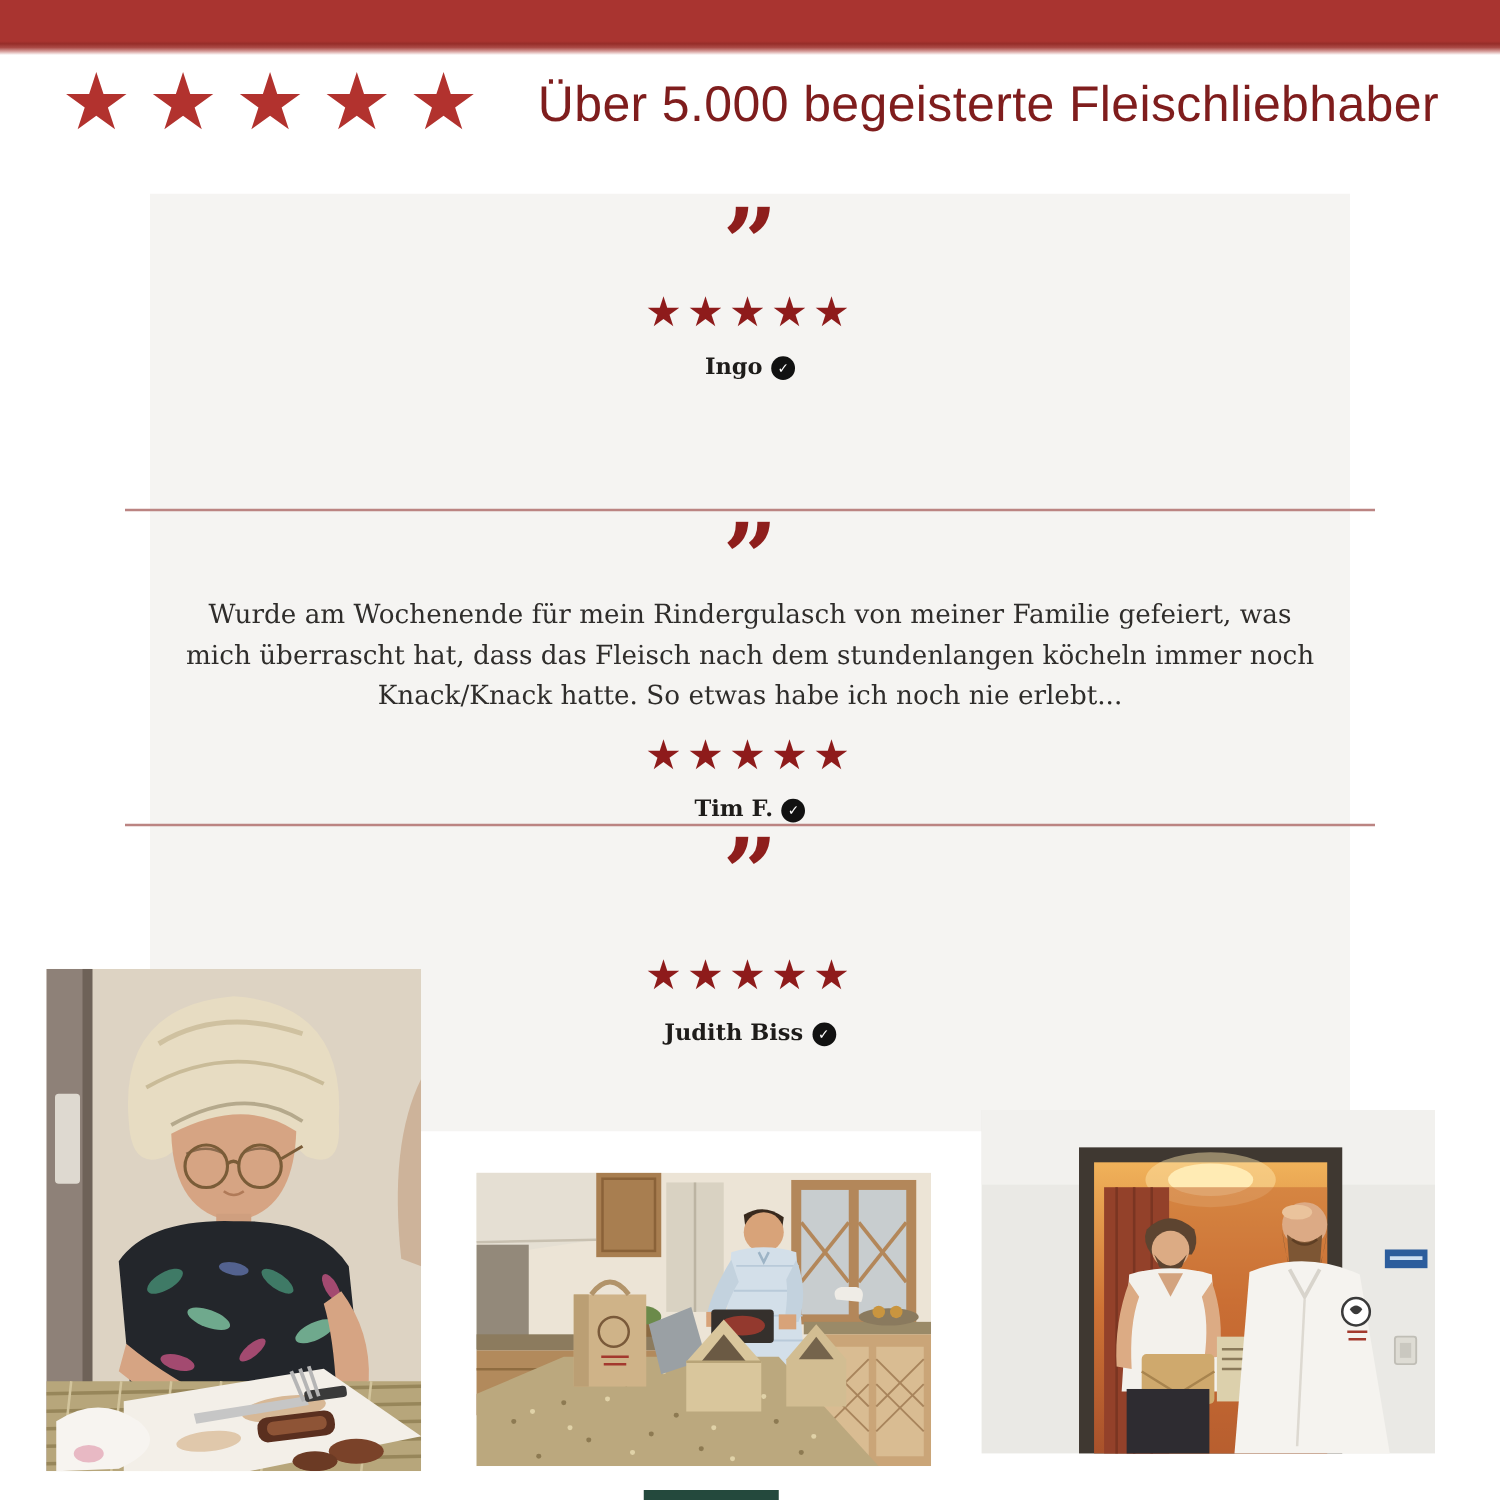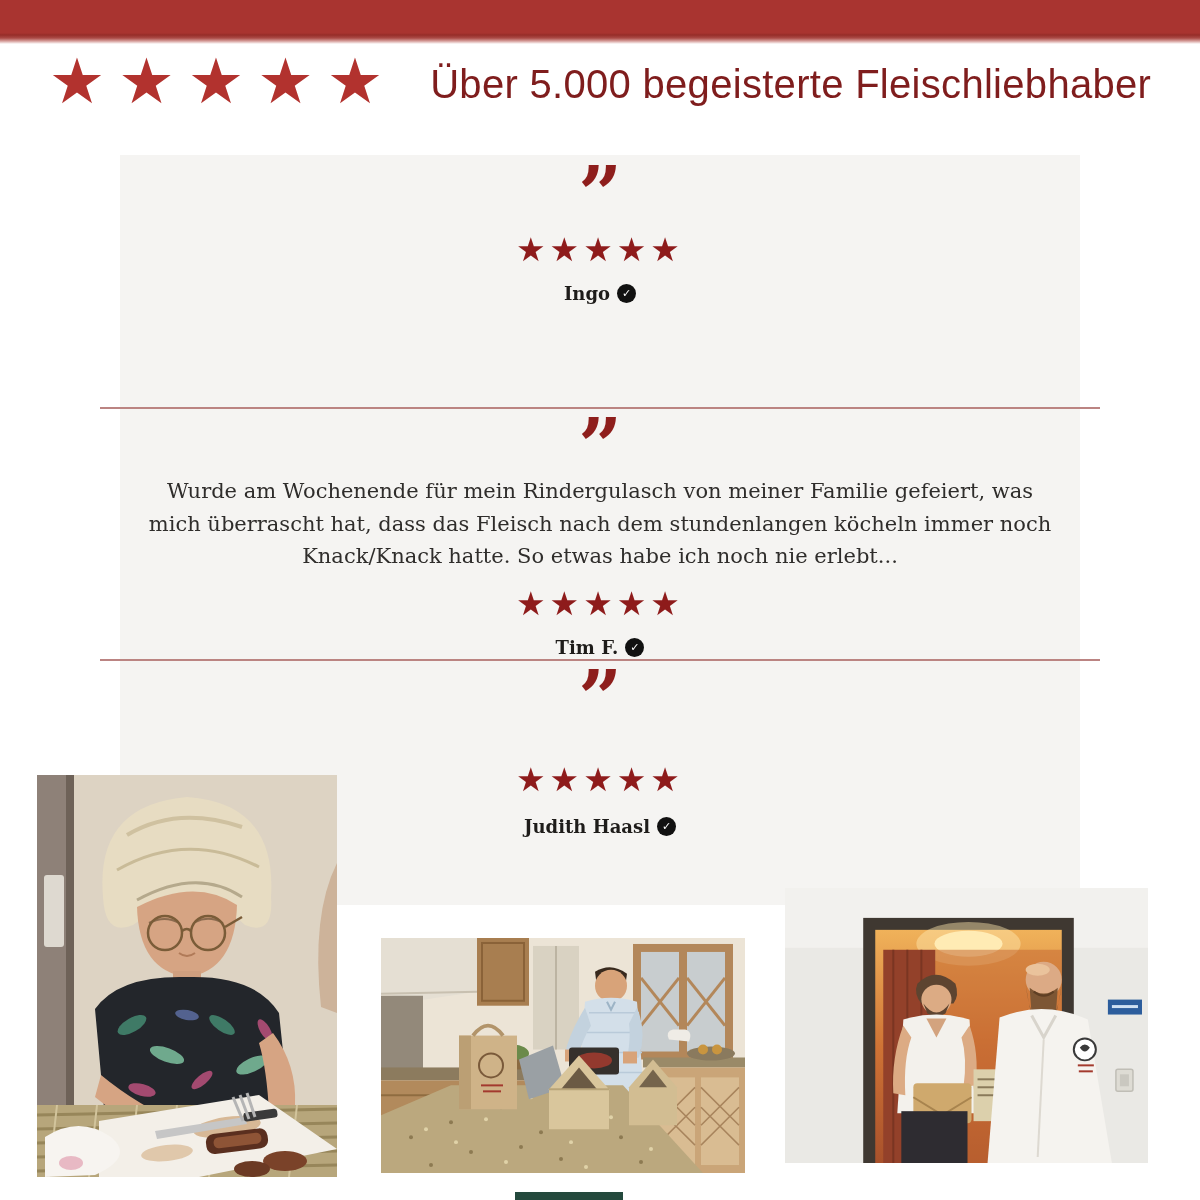--- a/index.html
+++ b/index.html
@@ -43,21 +43,21 @@
   .review-text{
     font-family:"DejaVu Serif",serif;font-size:21px;line-height:1.55;
     color:#2f2d2b;margin:4px 18px 0;white-space:pre-line;
   }
   .review-stars{
     font-family:"DejaVu Sans",sans-serif;font-size:33px;letter-spacing:4px;
     color:#8e1b1b;margin-top:14px;line-height:1;
   }
   .review-3 .review-stars{margin-top:40px;}
   .review-author{
-    margin-top:17px;display:flex;align-items:center;justify-content:center;gap:7px;
+    margin-top:17px;display:flex;align-items:flex-end;justify-content:center;gap:7px;
     font-family:"DejaVu Serif",serif;font-weight:bold;font-size:18px;color:#1e1c1a;
   }
   .review-3 .review-author{margin-top:20px;}
   .badge{
     display:inline-flex;align-items:center;justify-content:center;
     width:19px;height:19px;border-radius:50%;background:#111;color:#fff;
     font-family:"DejaVu Sans",sans-serif;font-size:11px;font-weight:bold;
   }
   
   .photo{position:absolute;overflow:hidden;z-index:2;}
@@ -100,21 +100,21 @@
       <span>Tim F.</span>
       <span class="badge">✓</span>
     </div>
   </article>
 
   <article class="review review-3">
     <div class="divider"></div>
     <div class="quote">”</div>
     <div class="review-stars">★★★★★</div>
     <div class="review-author">
-      <span>Judith Haasl</span>
+      <span>Judith Biss</span>
       <span class="badge">✓</span>
     </div>
   </article>
 
 </section>
 
 <div class="photo" id="photo-1">
 <svg viewBox="0 0 300 402" preserveAspectRatio="none">
   <rect width="300" height="402" fill="#ddd3c3"></rect>
   <rect x="0" y="0" width="36" height="402" fill="#8e8178"></rect>

